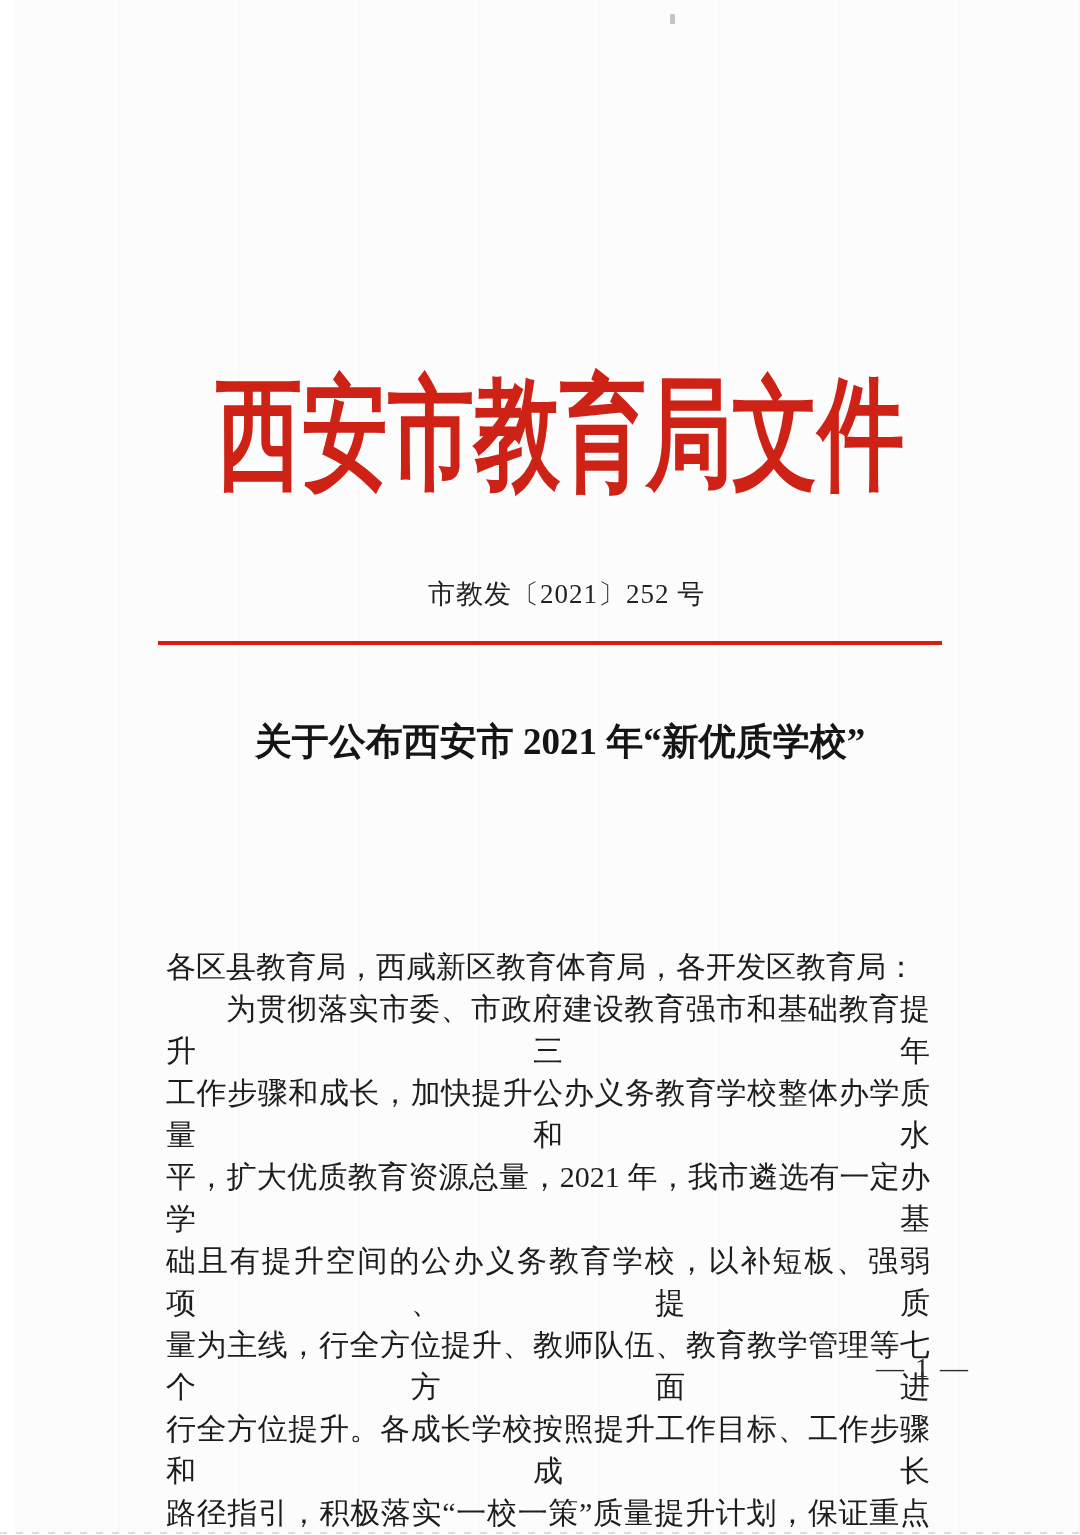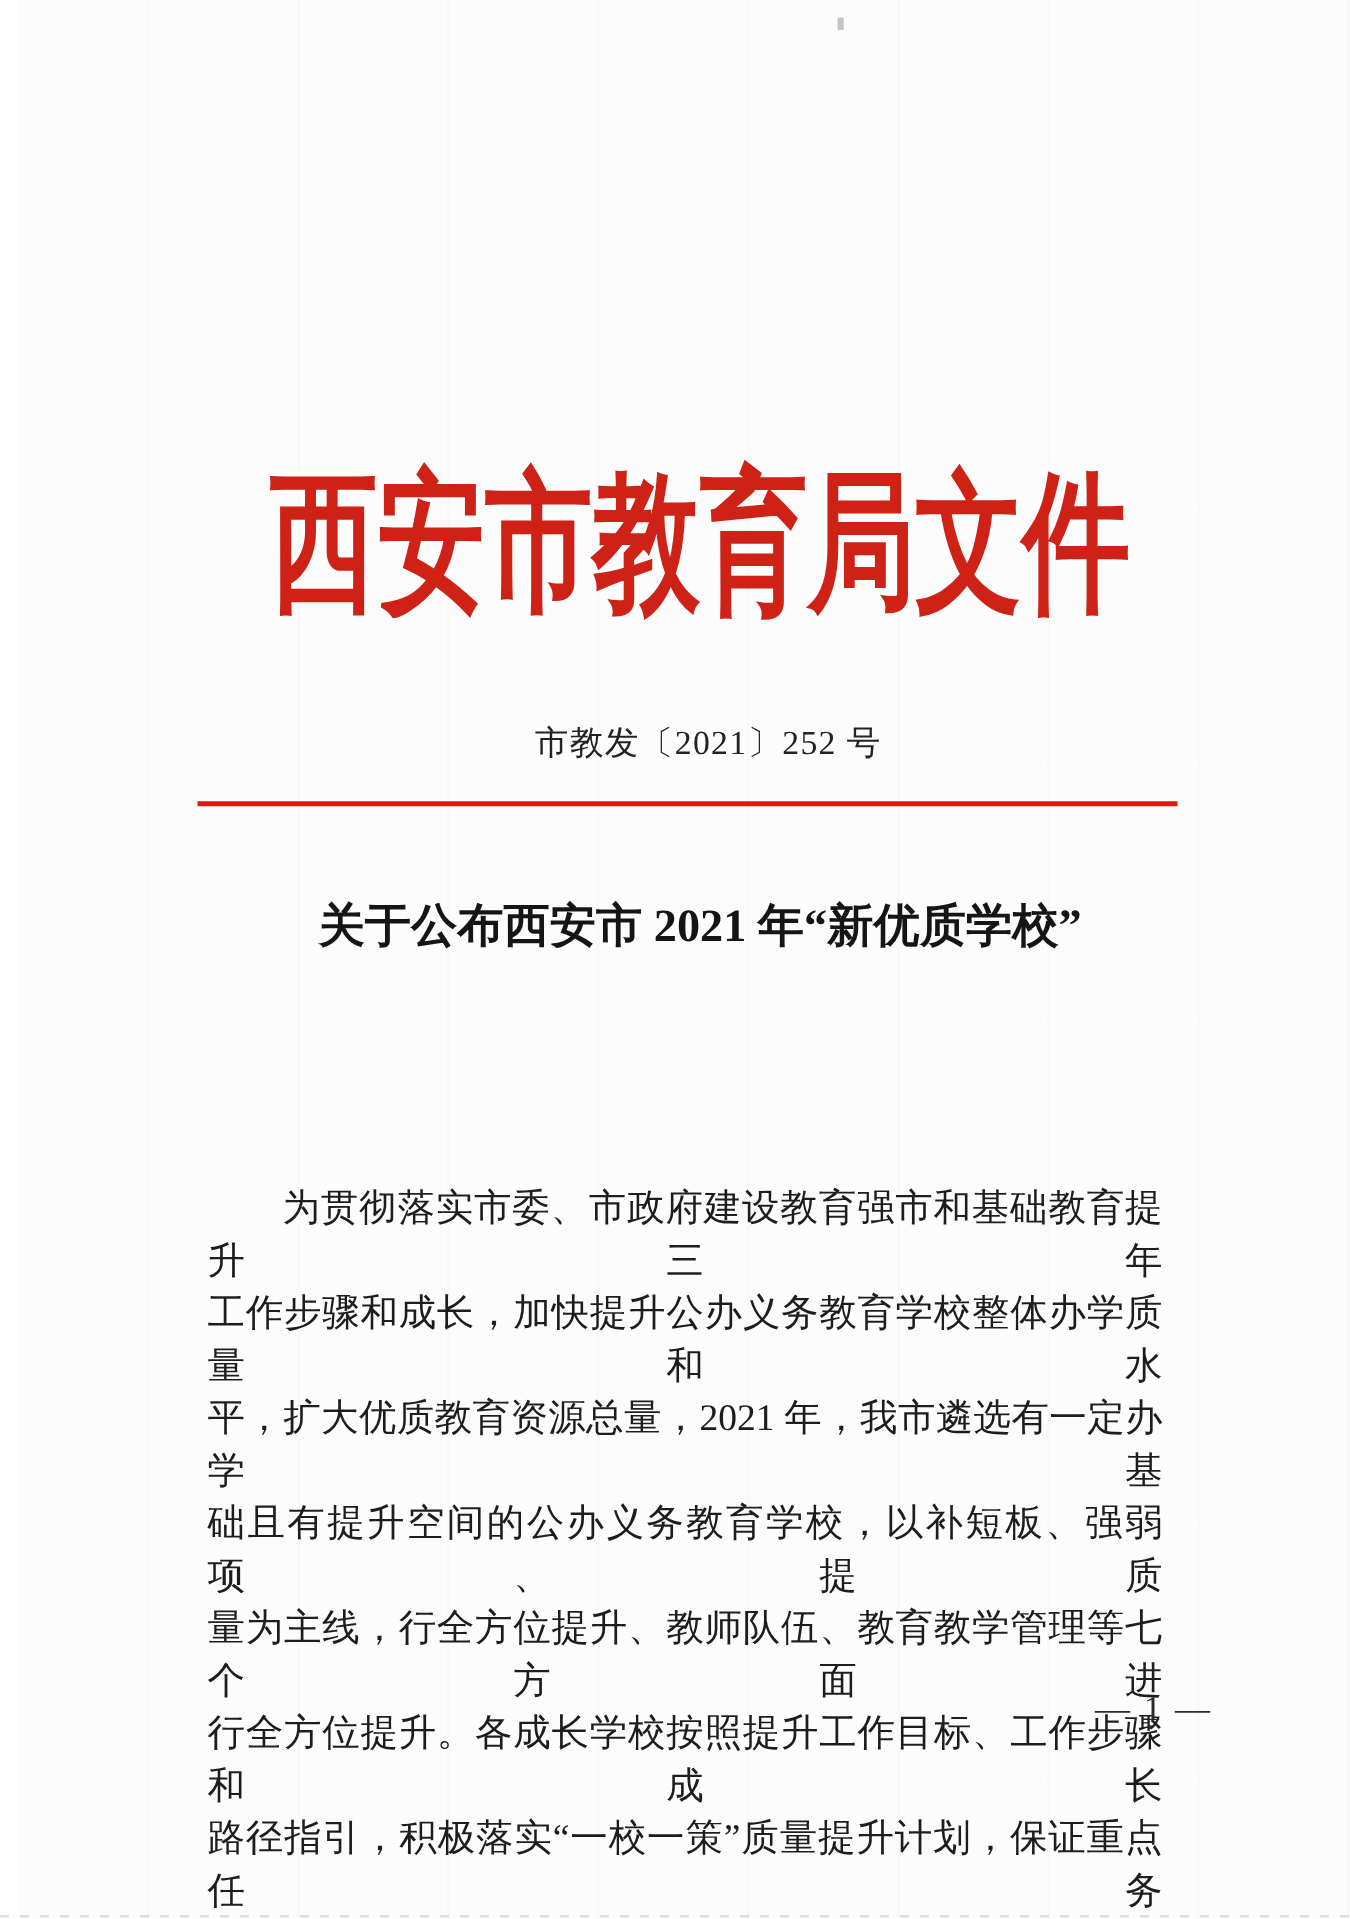--- a/index.html
+++ b/index.html
@@ -99,20 +99,21 @@
 
   <div class="doc-number">市教发〔2021〕252 号</div>
 
   <div class="red-rule" style="background: rgb(222, 26, 16);"></div>
 
   <div class="notice-title">
     <div class="title-line">关于公布西安市 2021 年“新优质学校”</div>
   </div>
 
   <div class="body-text">
+    <div class="line">各区县教育局，西咸新区教育体育局，各开发区教育局：</div>
     <div class="line j indent">为贯彻落实市委、市政府建设教育强市和基础教育提升三年</div>
     <div class="line j">工作步骤和成长，加快提升公办义务教育学校整体办学质量和水</div>
     <div class="line j">平，扩大优质教育资源总量，2021 年，我市遴选有一定办学基</div>
     <div class="line j">础且有提升空间的公办义务教育学校，以补短板、强弱项、提质</div>
     <div class="line j">量为主线，行全方位提升、教师队伍、教育教学管理等七个方面进</div>
     <div class="line j">行全方位提升。各成长学校按照提升工作目标、工作步骤和成长</div>
     <div class="line j">路径指引，积极落实“一校一策”质量提升计划，保证重点任务</div>
 
   </div>
 

